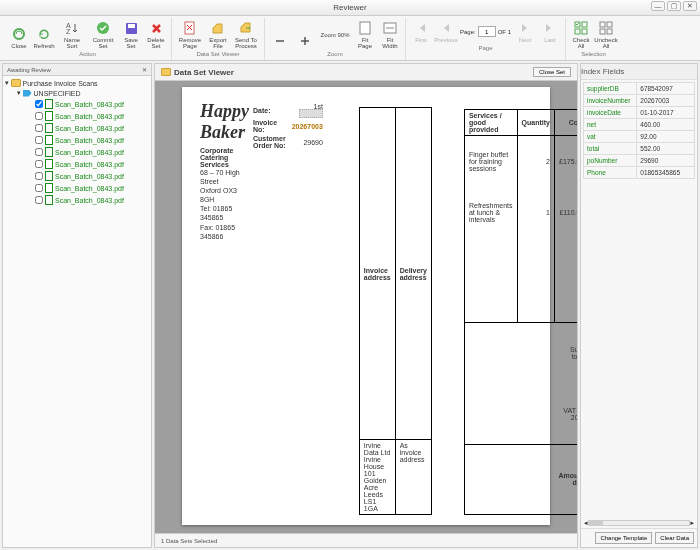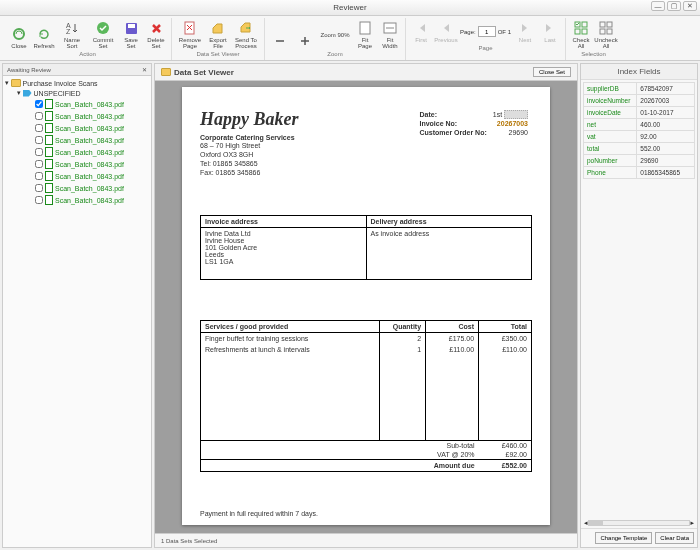--- a/index.html
+++ b/index.html
@@ -30,21 +30,21 @@
 .tree .fname{color:#1a8a1a;font-size:7px;}
 .tree .gtxt{font-size:7px;color:#333;}
 .foldico{width:10px;height:8px;background:#f5c95b;border:1px solid #c9a23a;border-radius:1px;}
 .tagico{width:9px;height:7px;background:#3aa8e0;clip-path:polygon(0 0,70% 0,100% 50%,70% 100%,0 100%);}
 .fileico{width:8px;height:10px;border:1px solid #1a8a1a;background:#fff;position:relative;}
 .center{flex:1;display:flex;flex-direction:column;margin:2px;min-width:0;}
 .viewerhdr{background:#f2f2f2;border:1px solid #ccc;border-bottom:none;padding:3px 6px;display:flex;justify-content:space-between;align-items:center;}
 .viewerhdr .ttl2{font-weight:bold;font-size:8px;color:#444;display:flex;align-items:center;gap:3px;}
 .closebtn{border:1px solid #aaa;background:#f7f7f7;padding:1px 5px;font-size:6px;}
 .docwrap{flex:1;border:1px solid #ccc;background:#9e9e9e;display:flex;overflow:hidden;}
-.doc{background:#fff;margin:6px auto 8px auto;width:368px;padding:22px 18px 10px 18px;box-shadow:0 1px 3px rgba(0,0,0,0.4);display:flex;flex-direction:column;gap:32px;}
+.doc{background:#fff;margin:6px auto 8px auto;width:368px;padding:14px 18px 10px 18px;box-shadow:0 1px 3px rgba(0,0,0,0.4);display:flex;flex-direction:row;gap:32px;}
 .doc h1{font-size:18px;font-style:italic;font-family:"Times New Roman",serif;font-weight:bold;}
 .doc .sub{font-size:7px;font-weight:bold;margin-top:4px;}
 .doc .sm{font-size:7px;line-height:1.3;}
 .dochead{display:flex;justify-content:space-between;align-items:flex-start;}
 .docright{text-align:left;font-size:7px;}
 .docright .big{font-size:13px;font-weight:bold;letter-spacing:0.5px;}
 .docright table td{padding:0 2px;font-size:7px;}
 .docright .hl{color:#b37400;font-weight:bold;}
 .addrtbl{border:1px solid #000;border-collapse:collapse;width:100%;margin-top:6px;}
 .addrtbl th{border-bottom:1px solid #000;border-right:1px solid #000;text-align:left;padding:2px 4px;font-size:7px;font-weight:bold;}
@@ -57,21 +57,21 @@
 .linestbl thead th{border-bottom:1px solid #000;font-weight:bold;text-align:left;}
 .linestbl thead th.num{text-align:right;}
 .linestbl tbody td{border-bottom:none;}
 .linestbl td.num{text-align:right;}
 .linestbl tr.bord td{border-top:1px solid #000;}
 .subtots td{font-size:7px;padding:1px 4px;}
 .amountdue{font-weight:bold;}
 .botline{font-size:7px;margin-top:6px;}
 .status{height:14px;border:1px solid #ccc;border-top:none;background:#f5f5f5;padding:1px 6px;font-size:6px;color:#555;display:flex;align-items:center;}
 .rightpane{width:118px;margin:2px 2px 2px 0;border:1px solid #ccc;background:#f7f7f7;display:flex;flex-direction:column;}
-.idxhdr{text-align:center;font-size:8px;color:#555;padding:3px 0;border-bottom:1px solid #ddd;background:#f0f0f0;}
+.idxhdr{font-size:8px;color:#555;padding:3px 0;border-bottom:1px solid #ddd;background:#f0f0f0;}
 .idxtbl{flex:1;padding:2px;}
 .idxtbl table{width:100%;border-collapse:collapse;}
 .idxtbl td{border:1px solid #ddd;padding:2px 3px;font-size:6.5px;}
 .idxtbl td.k{color:#1a8a1a;width:48%;}
 .rpbtns{display:flex;gap:3px;justify-content:flex-end;padding:3px;border-top:1px solid #ddd;}
 .rpbtns button{font-size:6px;padding:2px 4px;border:1px solid #aaa;background:#f5f5f5;}
 .scroll{height:10px;display:flex;align-items:center;padding:0 3px;}
 .scroll .track{flex:1;height:6px;background:#eee;border:1px solid #ccc;position:relative;}
 .scroll .thumb{position:absolute;left:0;top:0;bottom:0;width:14px;background:#ccc;}
 svg{display:block;}

